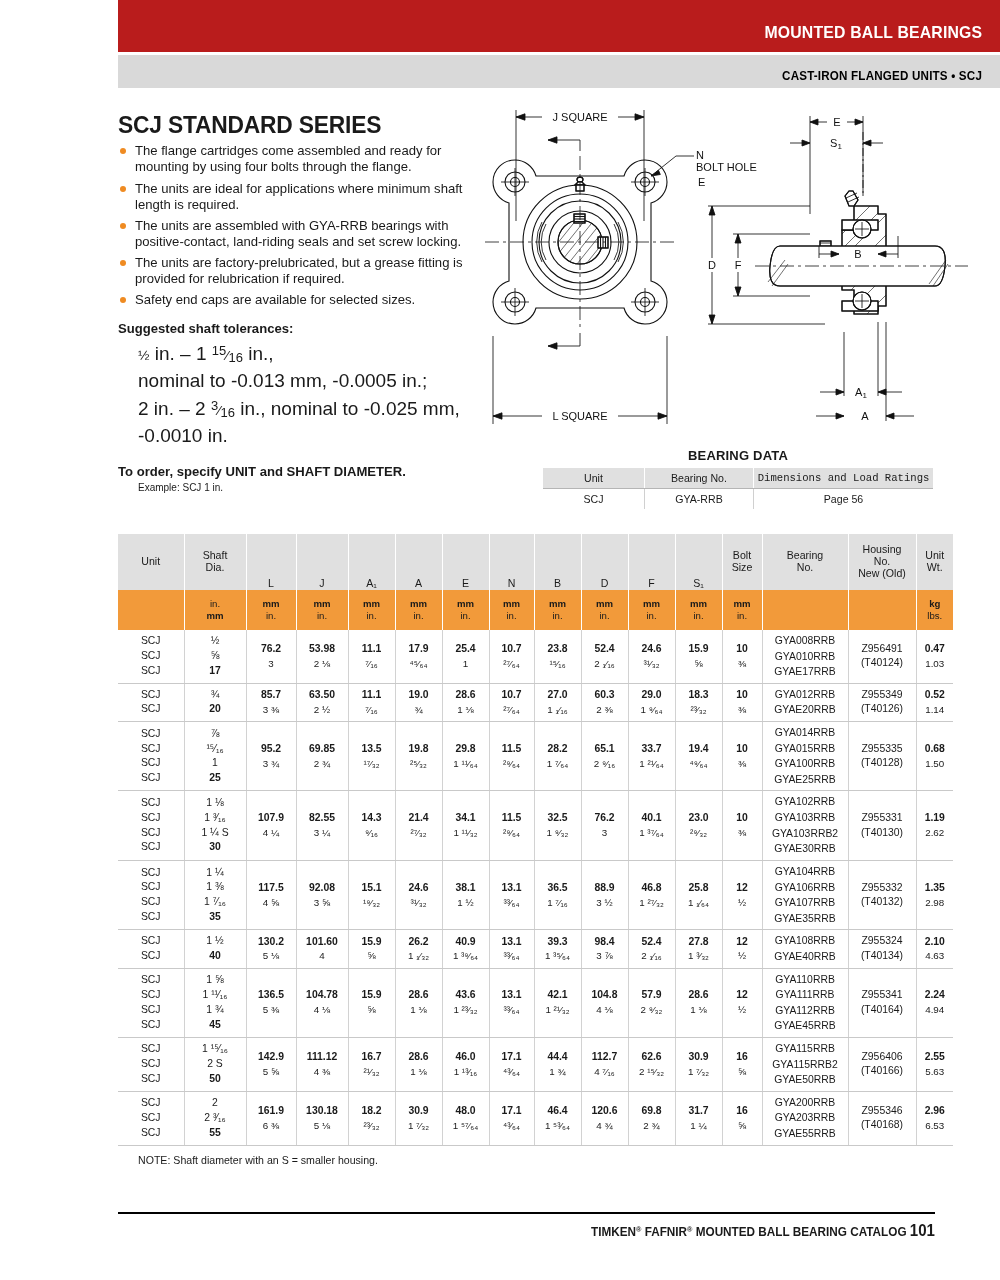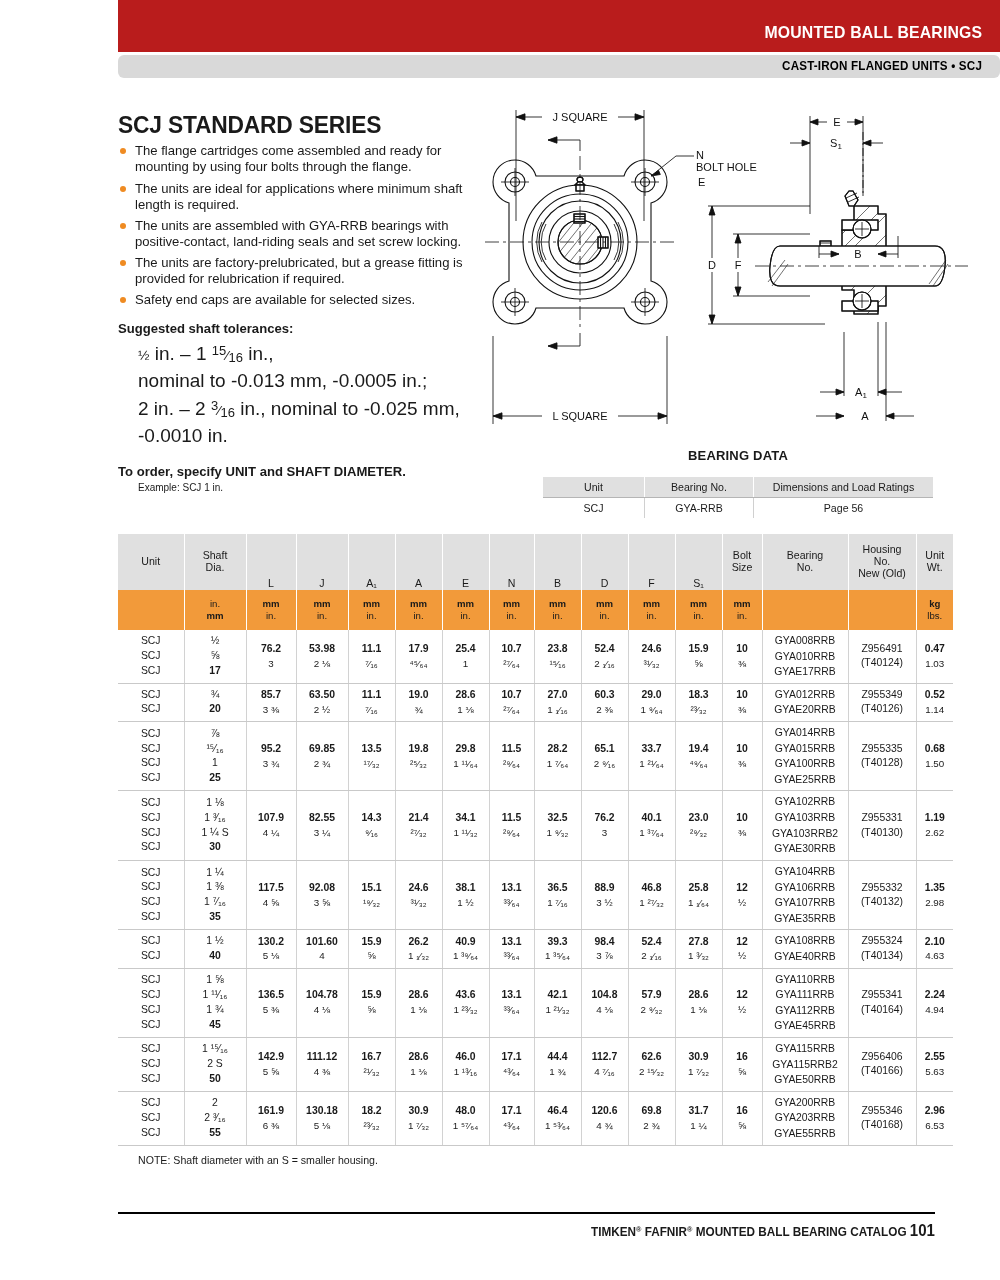--- a/index.html
+++ b/index.html
@@ -18,23 +18,22 @@
     position:absolute; left:118px; top:0; width:882px; height:52px;
     background:#b91c1c;
   }
   .hdr-black .t{
     position:absolute; right:18px; bottom:9px;
     color:#ffffff; font-size:17px; font-weight:bold;
     letter-spacing:.2px; white-space:nowrap;
     transform:scaleX(.93); transform-origin:right bottom;
   }
   .hdr-gray{
-    position:absolute; left:118px; top:55px; width:882px; height:23px;
+    position:absolute; left:118px; top:55px; width:882px; height:33px;
     background:#d9d9d9;
-    border-radius:6px;
   }
   .hdr-gray .t{
     position:absolute; right:18px; bottom:5px;
     color:#000; font-size:12.5px; font-weight:bold;
     letter-spacing:.2px; white-space:nowrap;
     transform:scaleX(.93); transform-origin:right bottom;
   }
 
   
   .left-col{ position:absolute; left:118px; top:112px; width:370px; }
@@ -63,34 +62,34 @@
   .frac .n{ vertical-align:.35em; font-size:.95em; }
   .frac .d{ vertical-align:-.12em; font-size:.95em; }
 
   
   .draw-wrap{ position:absolute; left:480px; top:96px; width:505px; height:350px; }
   .draw-wrap svg{ display:block; }
 
   
   .bd{ position:absolute; left:543px; top:448px; width:390px; }
   .bd-title{
-    text-align:center; font-size:13px; font-weight:bold; margin-bottom:14px;
+    text-align:center; font-size:13px; font-weight:bold; margin-bottom:5px;
     letter-spacing:.2px;
   }
   table.bd-tbl{ border-collapse:collapse; width:100%; font-size:10.6px; }
   table.bd-tbl th{
     background:#e0e0e0; font-weight:normal; padding:4px 2px; text-align:center;
     border-right:1px solid #ffffff; border-bottom:1px solid #b5b5b5;
   }
   table.bd-tbl th:last-child{ border-right:none; }
   table.bd-tbl td{
     padding:4px 2px; text-align:center; border-right:1px solid #d0d0d0;
   }
   table.bd-tbl td:last-child{ border-right:none; }
-  .bd-c1{ width:26%; } .bd-c2{ width:28%; } .bd-c3{ width:46%; }
+  .bd-c1{ width:26%; } .bd-c2{ width:28%; } .bd-c3{ width:46%;font-family:Liberation Mono, monospace; }
 
   
   .main-tbl-wrap{ position:absolute; left:118px; top:534px; width:817px; }
   table.mt{ border-collapse:collapse; width:100%; table-layout:fixed; }
   table.mt td, table.mt th{ padding:0; }
 
   .hrow1 td{
     background:#e0e0e0; vertical-align:bottom; text-align:center;
     font-size:10.6px; line-height:1.12; height:56px;
     padding-bottom:4px; border-right:1px solid #ffffff;

